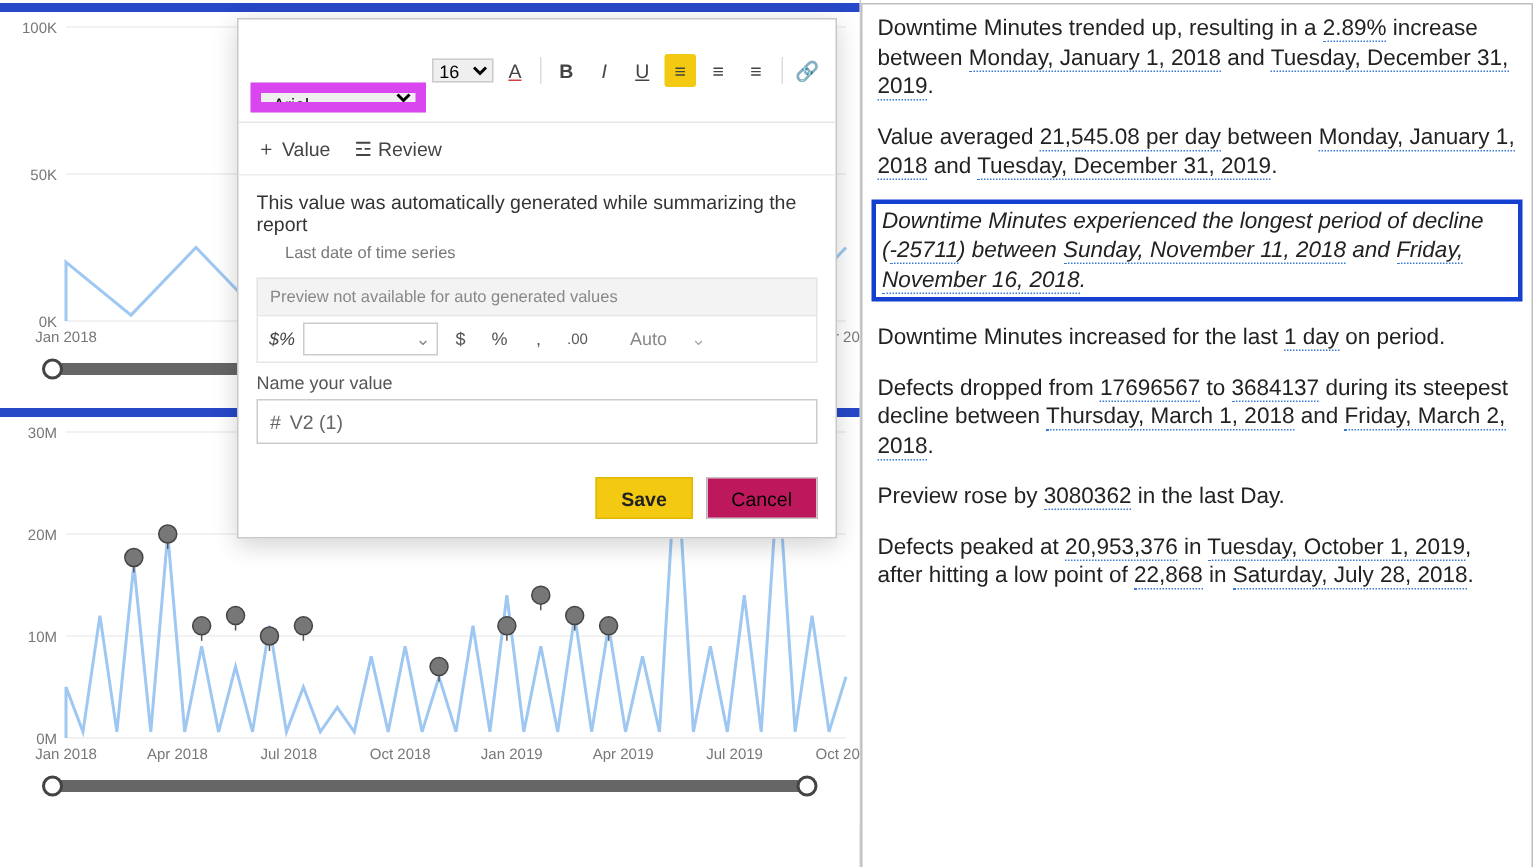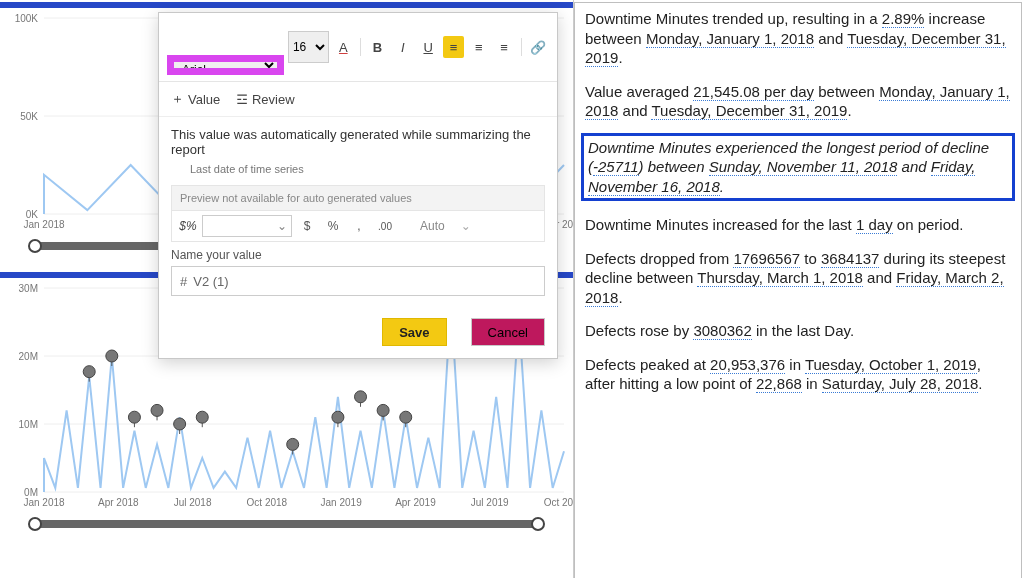--- a/index.html
+++ b/index.html
@@ -83,21 +83,21 @@
   .tb-font {
     font-size: 12px;
     height: 20px;
     border: 7px solid #d946ef;
     padding: 0 4px;
     width: 120px;
     margin-top: 36px;
   }
   .tb-size {
     font-size: 12px;
-    height: 32px;
+    height: 16px;
     border: 1px solid #ccc;
     width: 42px;
   }
   .tb-btn {
     width: 22px; height: 22px;
     display: inline-flex;
     align-items: center; justify-content: center;
     font-size: 13px;
     color: #444;
     cursor: pointer;
@@ -147,21 +147,21 @@
   .name-input {
     display:flex; align-items:center;
     border:1px solid #ccc;
     height:30px;
     padding:0 8px;
     font-size:13px;
     color:#666;
     gap:6px;
   }
   .popup-footer {
-    display:flex; justify-content:flex-end; gap:24px;
+    display:flex; justify-content:flex-end; gap:9px;
     padding: 10px 12px 12px 12px;
   }
   .btn {
     height: 28px; padding: 0 16px;
     font-size: 13px;
     border: 1px solid #c8c8c8;
     background: #be185d;
     cursor: pointer;
   }
   .btn.primary {
@@ -342,19 +342,19 @@
         <span>Downtime Minutes experienced the longest period of decline (</span><span class="ul">-25711</span><span>) between </span><span class="ul">Sunday, November 11, 2018</span><span> and </span><span class="ul">Friday, November 16, 2018</span><span>.</span>
       </p>
     </div>
     <p>
       <span>Downtime Minutes increased for the last </span><span class="ul">1 day</span><span> on period.</span>
     </p>
     <p>
       <span>Defects dropped from </span><span class="ul">17696567</span><span> to </span><span class="ul">3684137</span><span> during its steepest decline between </span><span class="ul">Thursday, March 1, 2018</span><span> and </span><span class="ul">Friday, March 2, 2018</span><span>.</span>
     </p>
     <p>
-      <span>Defects rose by </span><span class="ul">3080362</span><span> in the last Day.</span>
+      <span>Preview rose by </span><span class="ul">3080362</span><span> in the last Day.</span>
     </p>
     <p>
       <span>Defects peaked at </span><span class="ul">20,953,376</span><span> in </span><span class="ul">Tuesday, October 1, 2019</span><span>, after hitting a low point of </span><span class="ul">22,868</span><span> in </span><span class="ul">Saturday, July 28, 2018</span><span>.</span>
     </p>
   </div>
 </div>
 
 </body></html>

